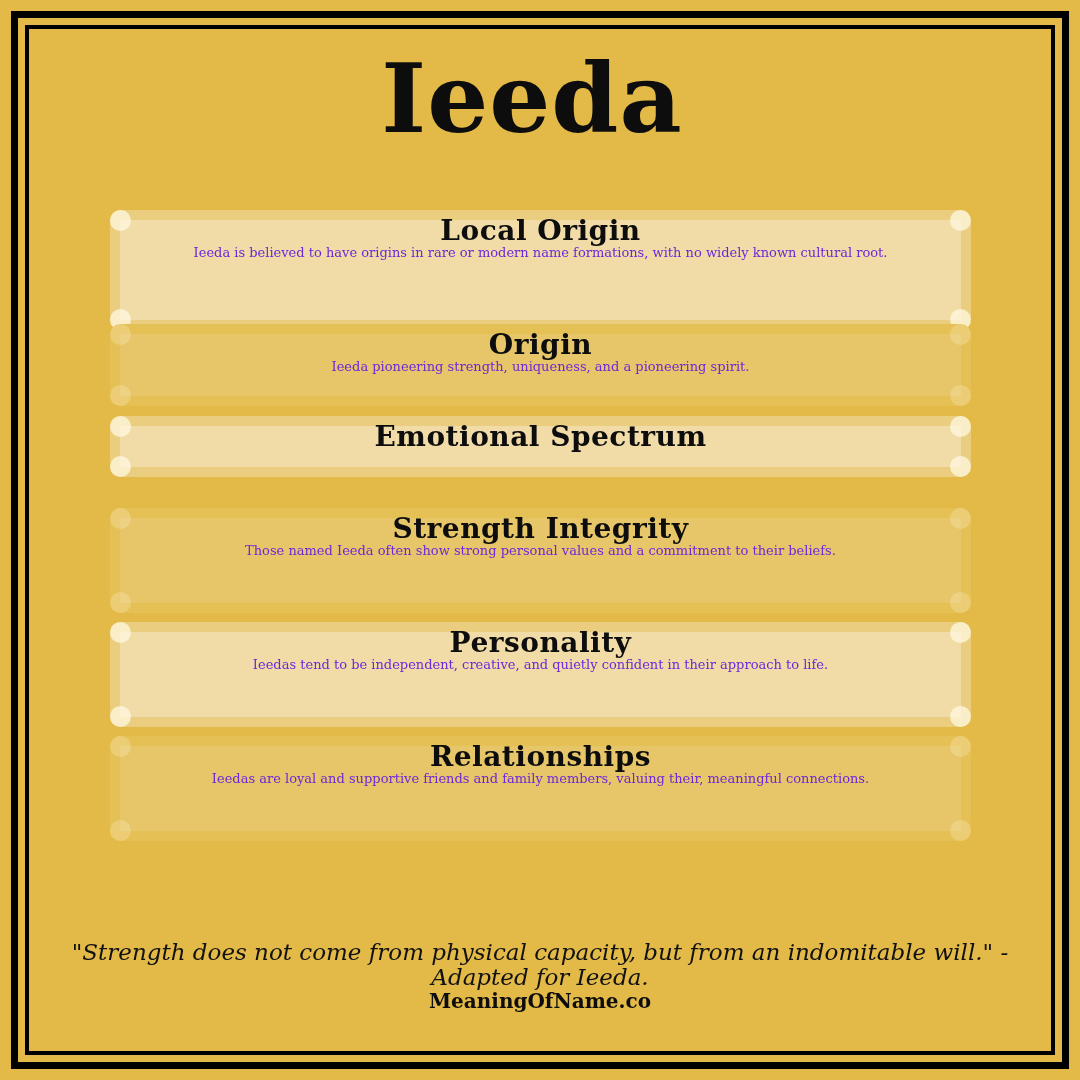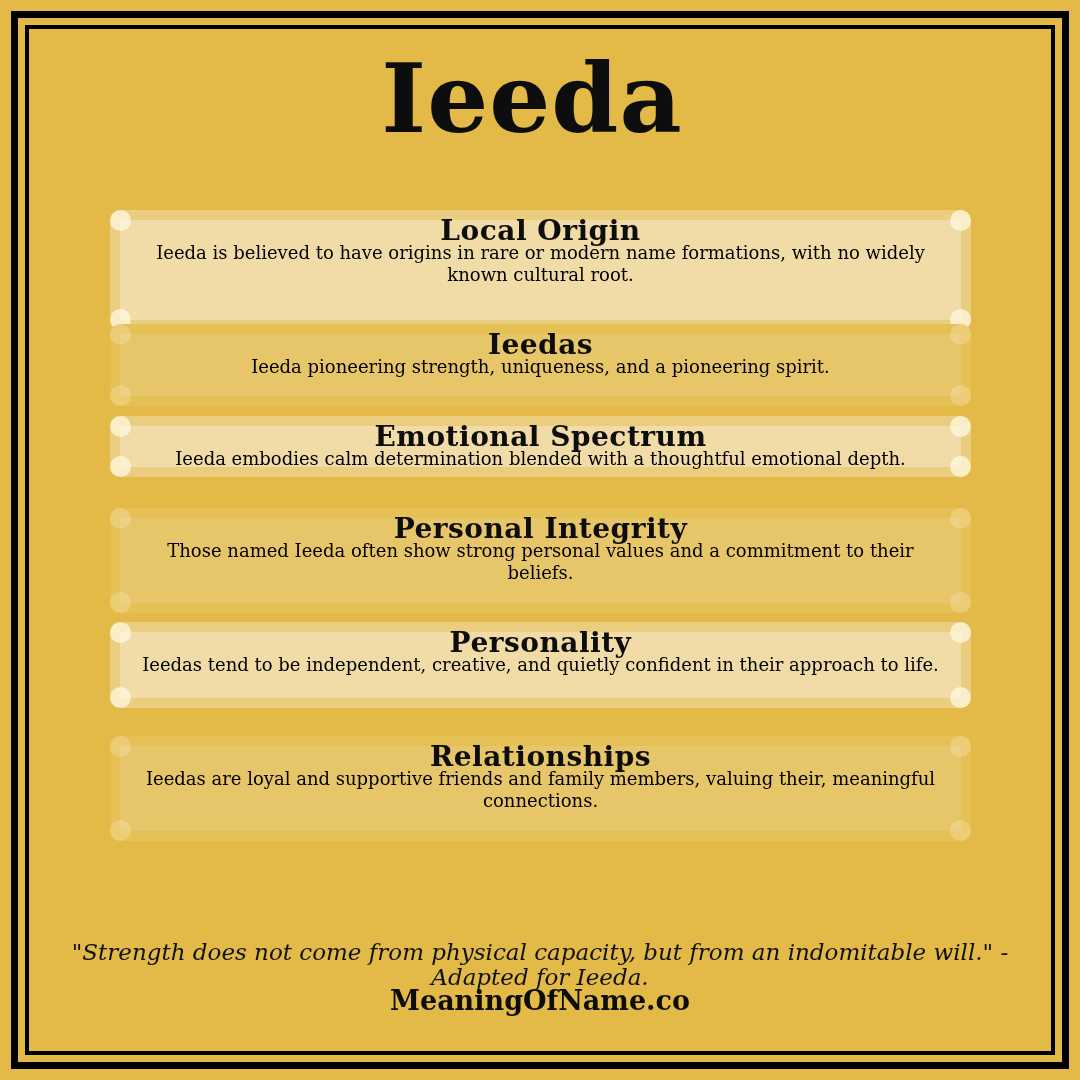--- a/index.html
+++ b/index.html
@@ -44,30 +44,30 @@
     .dot.bl { left: 0; bottom: 0; }
     .dot.br { right: 0; bottom: 0; }
     .card .content {
       position: absolute; left: 30px; right: 30px; top: 4px;
       text-align: center;
     }
     .card .heading {
       font-weight: bold; font-size: 28px; line-height: 34px; letter-spacing: 0.5px;
     }
     .card .text {
-      font-size: 18px; line-height: 22px; margin-top: -6px; color: #000000;
+      font-size: 13px; line-height: 22px; margin-top: -6px; color: #6d28d9;
     }
     .quote {
       position: absolute; left: 40px; right: 40px; top: 940px;
       text-align: center; font-style: italic; font-size: 23px; line-height: 25px;
       color: #111;
     }
     .site {
       position: absolute; left: 0; right: 0; top: 984px;
-      text-align: center; font-weight: bold; font-size: 27px; line-height: 34px;
+      text-align: center; font-weight: bold; font-size: 20px; line-height: 34px;
     }
   </style>
 </head>
 <body>
 
 <div class="frame-outer"></div>
 <div class="frame-inner"></div>
 
 <div class="title">Ieeda</div>
 
@@ -85,52 +85,51 @@
 </div>
 
 <div class="card dark" style="top:324px;height:82px;">
   <div class="band-h"></div>
   <div class="band-v"></div>
   <span class="dot tl"></span>
   <span class="dot tr"></span>
   <span class="dot bl"></span>
   <span class="dot br"></span>
   <div class="content">
-    <div class="heading">Ieedas</div>
+    <div class="heading">Origin</div>
     <div class="text">Ieeda pioneering strength, uniqueness, and a pioneering spirit.</div>
   </div>
 </div>
 
 <div class="card light" style="top:416px;height:61px;">
   <div class="band-h"></div>
   <div class="band-v"></div>
   <span class="dot tl"></span>
   <span class="dot tr"></span>
   <span class="dot bl"></span>
   <span class="dot br"></span>
   <div class="content">
     <div class="heading">Emotional Spectrum</div>
-    <div class="text">Ieeda embodies calm determination blended with a thoughtful emotional depth.</div>
   </div>
 </div>
 
 <div class="card dark" style="top:508px;height:105px;">
   <div class="band-h"></div>
   <div class="band-v"></div>
   <span class="dot tl"></span>
   <span class="dot tr"></span>
   <span class="dot bl"></span>
   <span class="dot br"></span>
   <div class="content">
-    <div class="heading">Personal Integrity</div>
+    <div class="heading">Strength Integrity</div>
     <div class="text">Those named Ieeda often show strong personal values and a commitment to their beliefs.</div>
   </div>
 </div>
 
-<div class="card light" style="top:622px;height:86px;">
+<div class="card light" style="top:622px;height:105px;">
   <div class="band-h"></div>
   <div class="band-v"></div>
   <span class="dot tl"></span>
   <span class="dot tr"></span>
   <span class="dot bl"></span>
   <span class="dot br"></span>
   <div class="content">
     <div class="heading">Personality</div>
     <div class="text">Ieedas tend to be independent, creative, and quietly confident in their approach to life.</div>
   </div>

